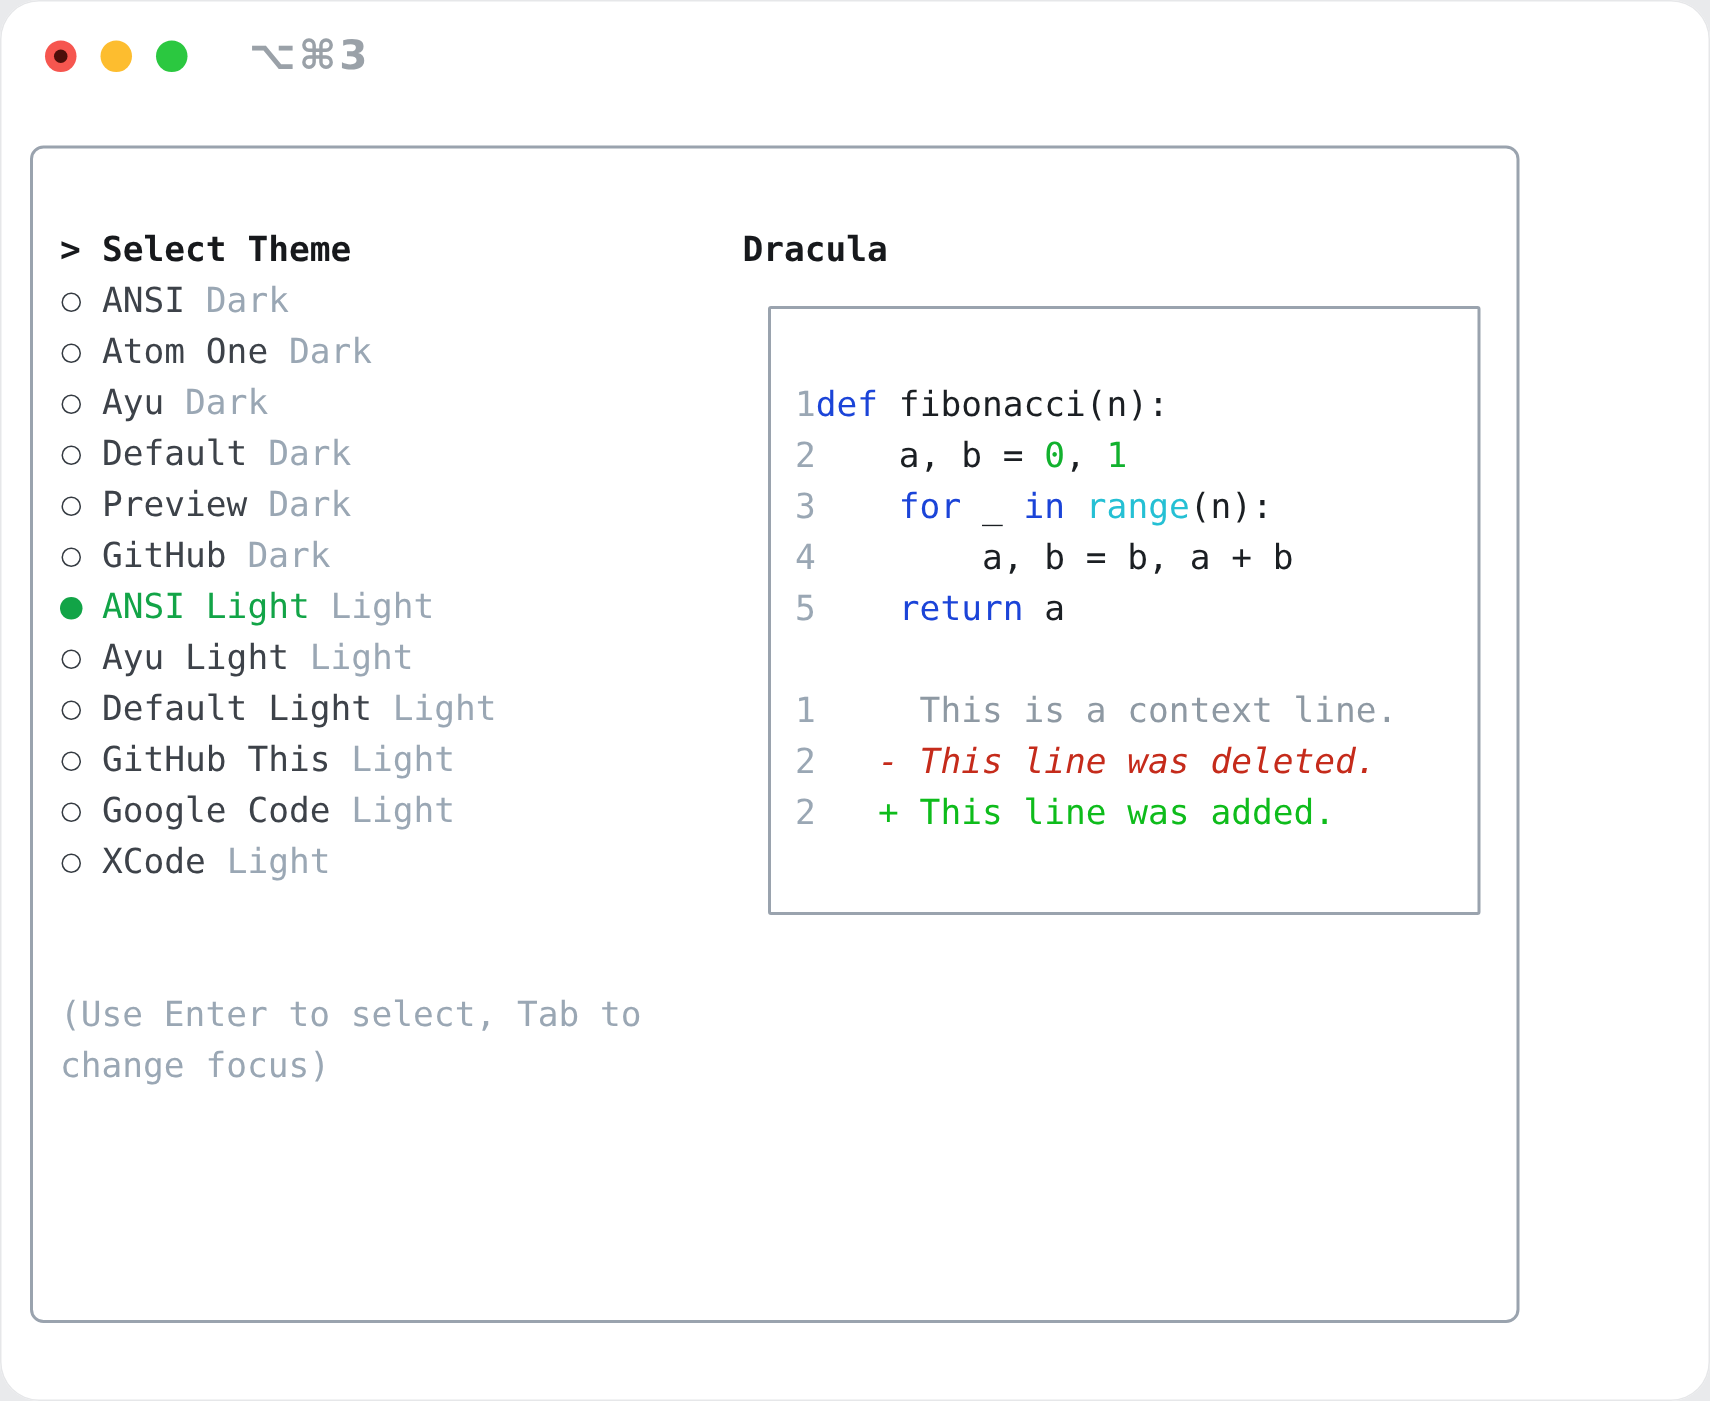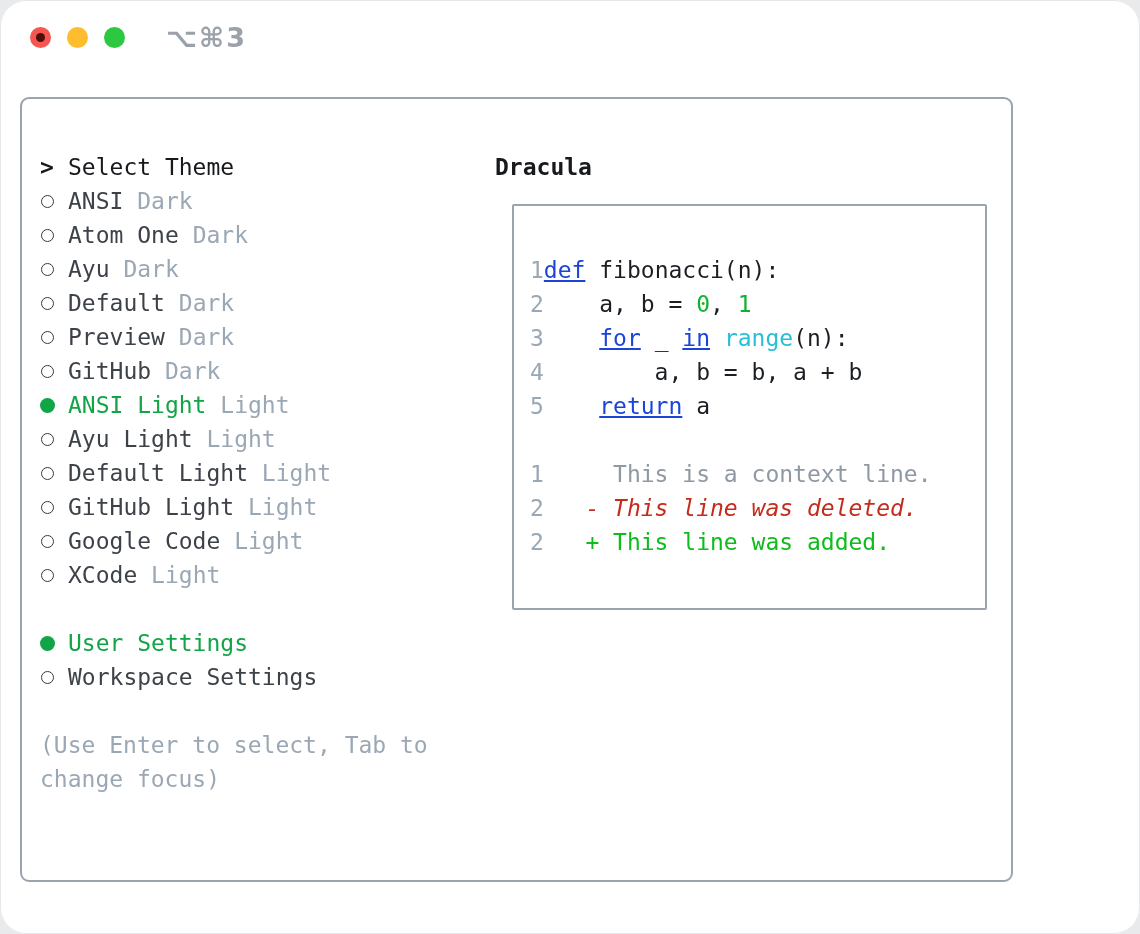--- a/index.html
+++ b/index.html
@@ -28,34 +28,34 @@
   .main-box{position:absolute;left:20px;top:97px;width:993px;height:785px;
     border:2px solid var(--border);border-radius:9px;background:#fff;}
   
   .left-col{position:absolute;left:18px;top:51px;font-size:23px;}
   .row{height:34px;display:flex;align-items:center;white-space:pre;}
   .prefix{display:inline-flex;width:28px;align-items:center;flex:0 0 28px;}
   .cursor{font-weight:bold;color:var(--ink);}
   .radio{width:13px;height:13px;border-radius:50%;border:1.8px solid #343a41;
     display:inline-block;margin-left:1px;}
   .radio.on{width:15px;height:15px;border:none;background:var(--green);margin-left:0;}
-  .hdr{font-weight:normal;color:var(--ink);}
+  .hdr{font-weight:bold;color:var(--ink);}
   .item-name{color:var(--item);}
   .item-name.sel{color:var(--green);}
   .variant{color:var(--muted);margin-left:1ch;}
   .help-line{height:34px;display:flex;align-items:center;color:var(--muted);white-space:pre;}
   
   .preview-header{position:absolute;left:473px;top:51px;height:34px;display:flex;
     align-items:center;font-weight:bold;font-size:23px;color:var(--ink);}
   .preview-box{position:absolute;left:490px;top:105px;width:475px;height:406px;
     border:2px solid var(--border);border-radius:2px;background:#fff;}
   .code{position:absolute;left:16px;top:47px;font-size:23px;}
   .codeline{height:34px;display:flex;align-items:center;white-space:pre;}
   .ln{display:inline-block;width:1ch;color:var(--ln);}
-  .tok-kw{color:var(--kw);text-decoration:underline;} .tok-fn{color:var(--fn);text-align:center;} .tok-num{color:var(--numc);}
+  .tok-kw{color:var(--kw);} .tok-fn{color:var(--fn);text-align:center;} .tok-num{color:var(--numc);}
   .tok-pl{color:var(--pl);} .tok-ctx{color:var(--ctx);} .tok-del{color:var(--del);font-style:italic;}
   .tok-add{color:var(--add);}
 </style>
 </head>
 <body>
 
 <div class="window">
 
   <div class="traffic">
     <span class="light red">
@@ -77,32 +77,28 @@
       <div id="theme-list">
           <div class="row"><span class="prefix"><span class="radio"></span></span><span class="item-name">ANSI</span><span class="variant">Dark</span></div>
           <div class="row"><span class="prefix"><span class="radio"></span></span><span class="item-name">Atom One</span><span class="variant">Dark</span></div>
           <div class="row"><span class="prefix"><span class="radio"></span></span><span class="item-name">Ayu</span><span class="variant">Dark</span></div>
           <div class="row"><span class="prefix"><span class="radio"></span></span><span class="item-name">Default</span><span class="variant">Dark</span></div>
           <div class="row"><span class="prefix"><span class="radio"></span></span><span class="item-name">Preview</span><span class="variant">Dark</span></div>
           <div class="row"><span class="prefix"><span class="radio"></span></span><span class="item-name">GitHub</span><span class="variant">Dark</span></div>
           <div class="row"><span class="prefix"><span class="radio on"></span></span><span class="item-name sel">ANSI Light</span><span class="variant">Light</span></div>
           <div class="row"><span class="prefix"><span class="radio"></span></span><span class="item-name">Ayu Light</span><span class="variant">Light</span></div>
           <div class="row"><span class="prefix"><span class="radio"></span></span><span class="item-name">Default Light</span><span class="variant">Light</span></div>
-          <div class="row"><span class="prefix"><span class="radio"></span></span><span class="item-name">GitHub Light</span><span class="variant">Light</span></div>
+          <div class="row"><span class="prefix"><span class="radio"></span></span><span class="item-name">GitHub This</span><span class="variant">Light</span></div>
           <div class="row"><span class="prefix"><span class="radio"></span></span><span class="item-name">Google Code</span><span class="variant">Light</span></div>
           <div class="row"><span class="prefix"><span class="radio"></span></span><span class="item-name">XCode</span><span class="variant">Light</span></div>
         </div>
 
       <div class="row"></div>
 
 
-      <div id="apply-list">
-          <div class="row"><span class="prefix"><span class="radio on"></span></span><span class="item-name sel">User Settings</span></div>
-          <div class="row"><span class="prefix"><span class="radio"></span></span><span class="item-name">Workspace Settings</span></div>
-        </div>
 
       <div class="row"></div>
 
       <div class="help-line">(Use Enter to select, Tab to</div>
       <div class="help-line">change focus)</div>
     </div>
 
     <div class="preview-header">Dracula</div>
 
     <div class="preview-box">

